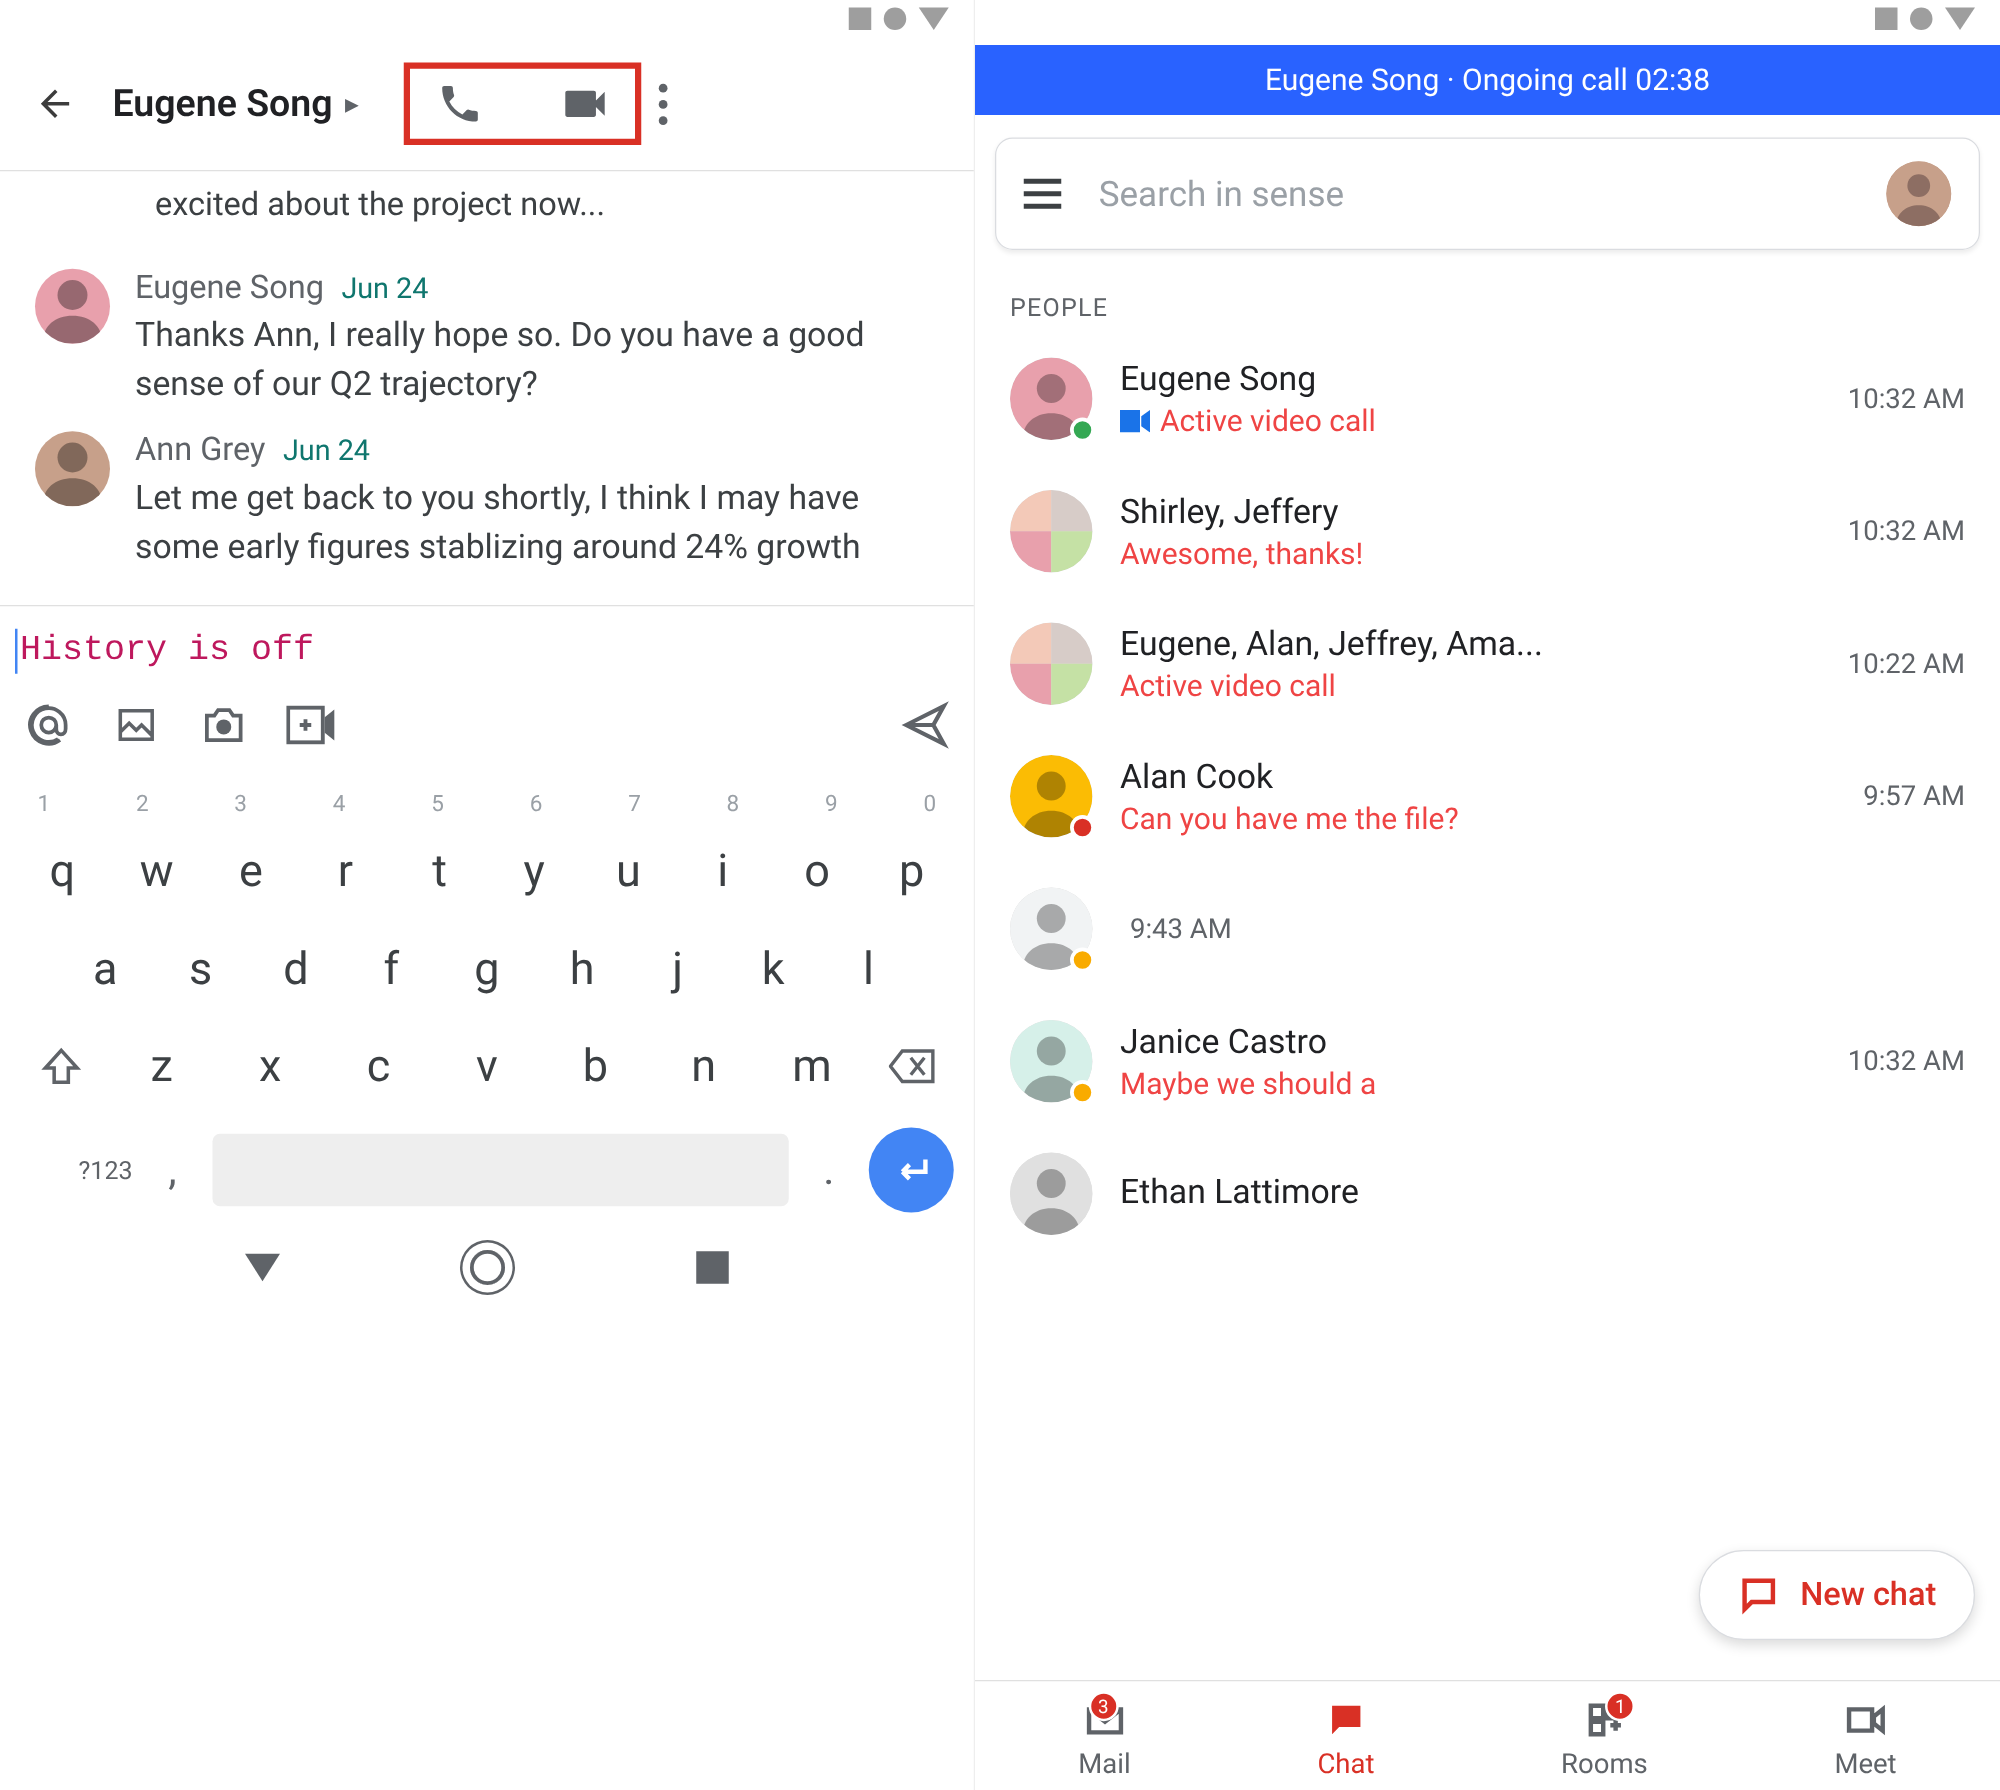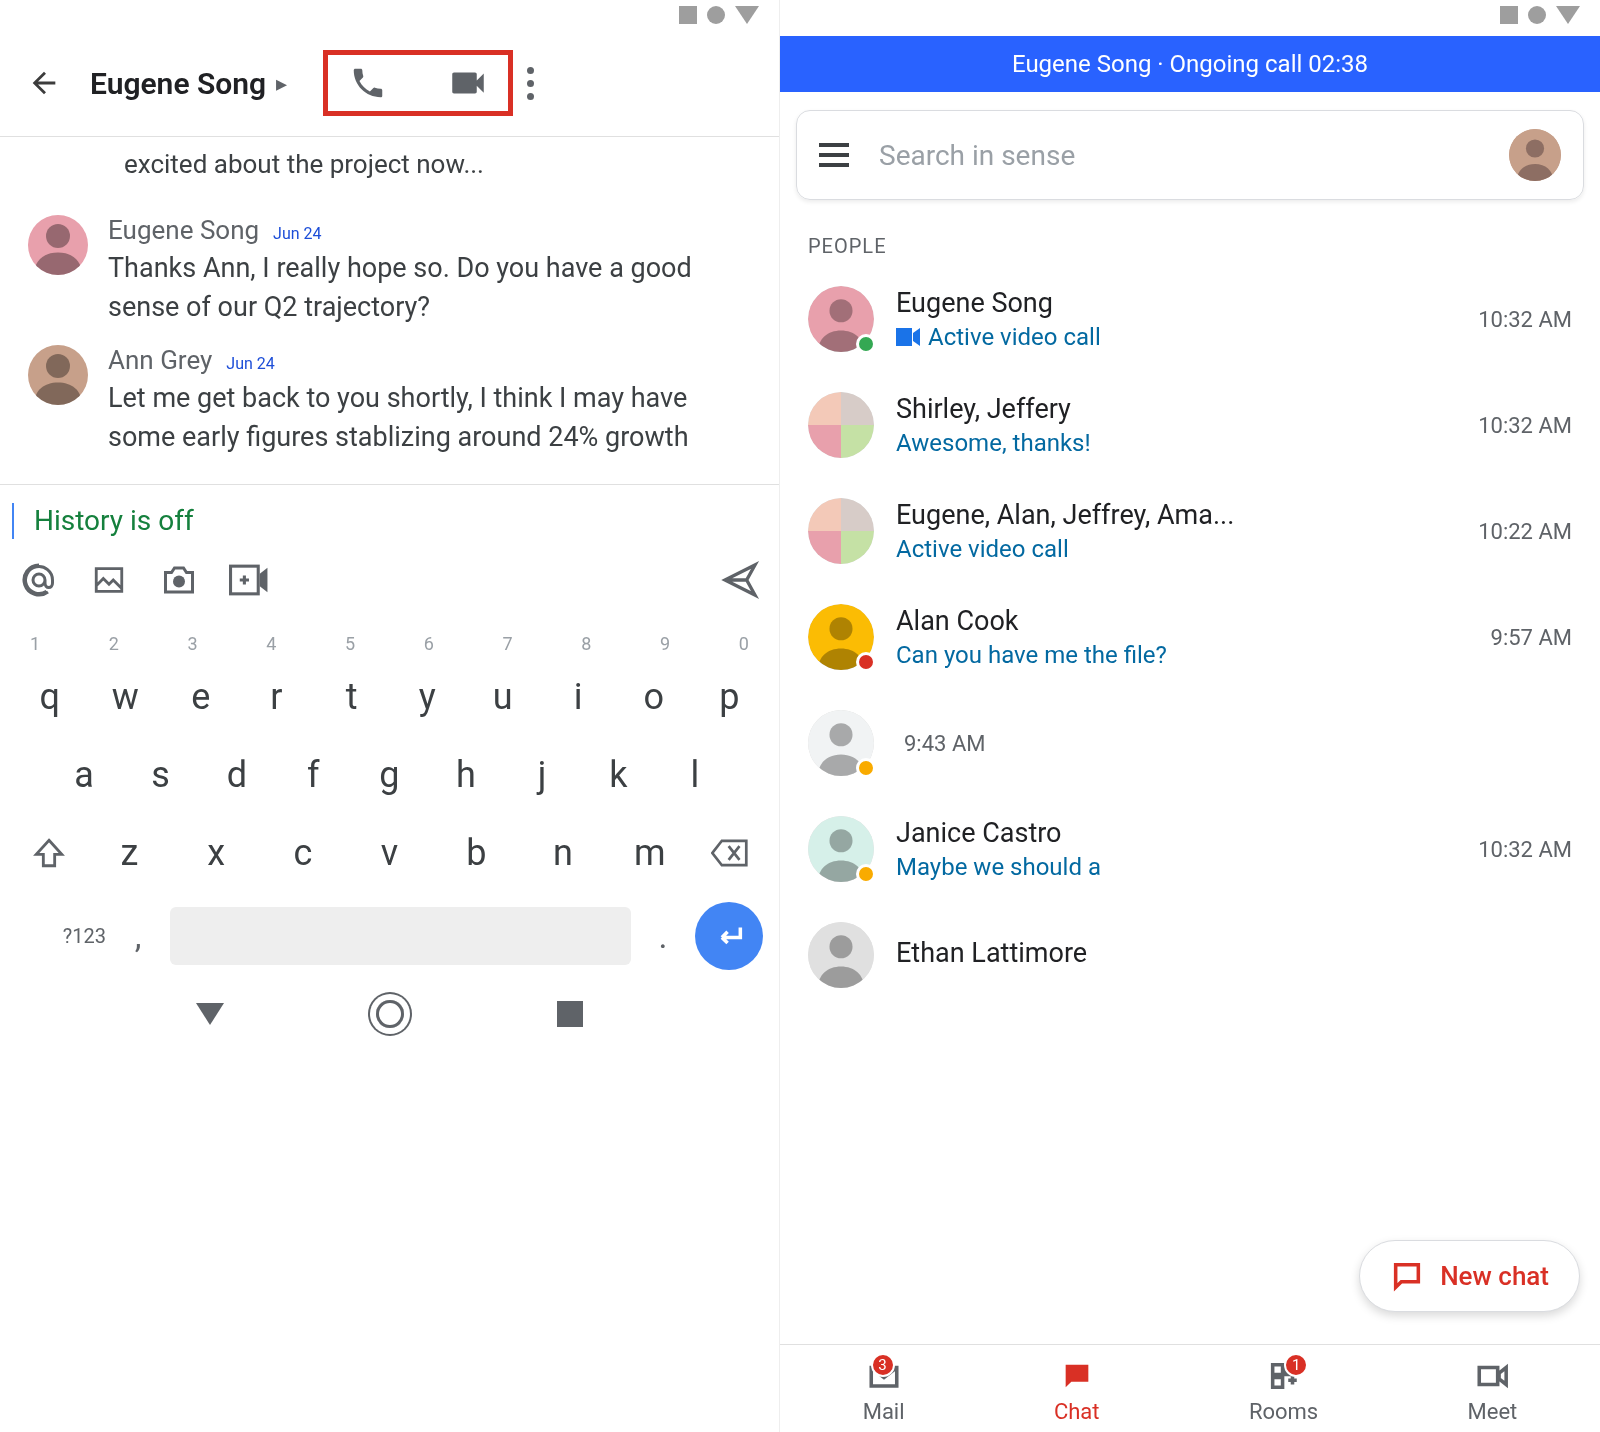--- a/index.html
+++ b/index.html
@@ -26,25 +26,25 @@
   .divider { height:1px; background:#e0e0e0; }
 
   .chat-body { padding: 12px 28px 8px 28px; }
   .truncated-top { color:#3c4043; font-size:26px; padding-left:96px; padding-bottom:18px; }
   .msg { display:flex; gap:20px; margin: 18px 0; }
   .avatar { width:60px; height:60px; border-radius:50%; flex:0 0 60px; background:#e0e0e0; display:flex; align-items:center; justify-content:center; overflow:hidden;}
   .avatar svg { width:100%; height:100%; }
   .msg-content { flex:1; }
   .msg-head { display:flex; align-items:baseline; gap:14px; }
   .msg-name { font-size:26px; color:#5f6368; }
-  .msg-date { font-size:16px; color:#1d4ed8; }
+  .msg-date { font-size:23px; color:#0f766e; }
   .msg-text { font-size:27px; color:#3c4043; line-height:1.45; margin-top:4px; }
 
   .compose { border-top:1px solid #e0e0e0; padding: 18px 12px 4px 12px;}
-  .compose-placeholder { font-size:28px; color:#15803d; padding-left: 20px; border-left: 2px solid #4285f4; height:36px; display:flex; align-items:center;}
+  .compose-placeholder { font-size:28px; color:#be185d; padding-left: 2px; border-left: 2px solid #4285f4; height:36px; display:flex; align-items:center;font-family:Liberation Mono, monospace;}
   .compose-toolbar { display:flex; align-items:center; gap:28px; padding:20px 6px 10px 6px; color:#5f6368;}
   .tool-icon { width:42px; height:42px; display:flex; align-items:center; justify-content:center; cursor:pointer; }
   .send-spacer { flex:1; }
 
   
   .keyboard { padding: 14px 6px 0 6px; }
   .kb-numrow, .kb-row { display:flex; justify-content:space-between; padding: 4px 6px; }
   .kb-num { width:46px; text-align:center; font-size:18px; color:#9aa0a6; }
   .kb-key { flex:1; text-align:center; font-size:36px; color:#3c4043; padding:14px 0; cursor:pointer;}
   .kb-row2 { padding-left:40px; padding-right:40px; }
@@ -71,21 +71,21 @@
   .people-list { padding: 0 10px; }
   .people-item { display:flex; align-items:center; padding: 20px 18px; gap:22px; cursor:pointer;}
   .p-avatar { width:66px; height:66px; border-radius:50%; flex:0 0 66px; background:#e0e0e0; position:relative; display:flex; align-items:center; justify-content:center; overflow:visible;}
   .p-avatar .inner { width:100%; height:100%; border-radius:50%; overflow:hidden; }
   .p-avatar .badge { position:absolute; bottom:-2px; right:-2px; width:20px; height:20px; border-radius:50%; border:3px solid #fff;}
   .badge.online { background:#34a853; }
   .badge.busy { background:#d93025; }
   .badge.away { background:#f9ab00; }
   .p-body { flex:1; min-width:0; }
   .p-name { font-size:27px; color:#202124; white-space:nowrap; overflow:hidden; text-overflow:ellipsis;}
-  .p-sub { font-size:24px; color:#0369a1; white-space:nowrap; overflow:hidden; text-overflow:ellipsis; display:flex; align-items:center; gap:8px; margin-top:4px;}
+  .p-sub { font-size:24px; color:#ef4444; white-space:nowrap; overflow:hidden; text-overflow:ellipsis; display:flex; align-items:center; gap:8px; margin-top:4px;}
   .p-time { font-size:22px; color:#5f6368; flex:0 0 auto; margin-left:8px;}
   .vc-icon { color:#1a73e8; }
 
   .fab-chat { position:absolute; bottom:120px; right:20px; background:#fff; border:1px solid #dadce0; border-radius:40px; padding:18px 30px; display:flex; align-items:center; gap:16px; box-shadow:0 4px 10px rgba(0,0,0,0.15); cursor:pointer;}
   .fab-chat .lbl { font-size:26px; color:#d93025; font-weight:500;}
 
   .bottom-nav { position:absolute; bottom:0; left:0; right:0; border-top:1px solid #e0e0e0; display:flex; justify-content:space-around; padding:14px 8px 8px 8px; background:#fff;}
   .bn-item { display:flex; flex-direction:column; align-items:center; gap:6px; cursor:pointer; position:relative; color:#5f6368;}
   .bn-item.active { color:#d93025; }
   .bn-label { font-size:22px; }

